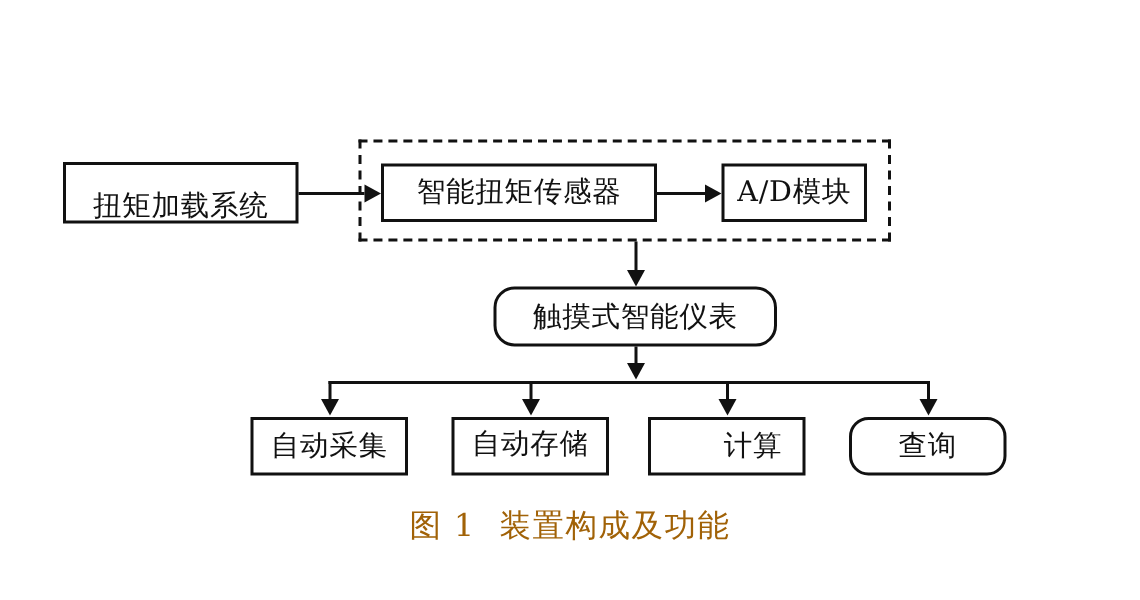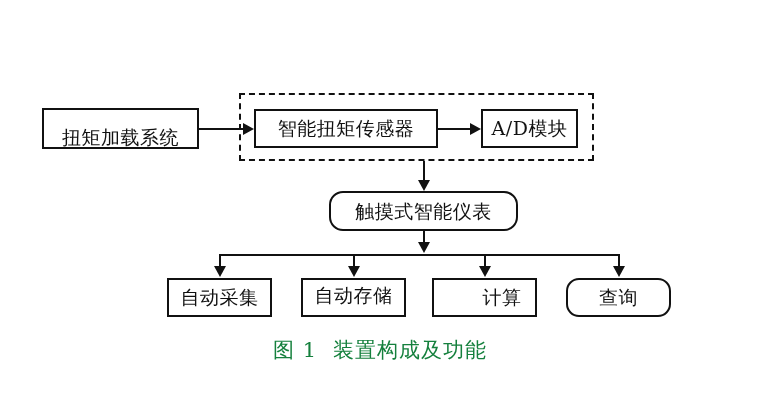--- a/index.html
+++ b/index.html
@@ -76,21 +76,21 @@
     border-right: 6px solid transparent;
     border-top: 11px solid #111111;
   }
   
   .caption {
     position: absolute;
     left: 0;
     right: 0;
     text-align: center;
     font-size: 21px;
-    color: #15803d;
+    color: #a16207;
     letter-spacing: 1px;
     font-family: "DejaVu Serif", "Liberation Serif", serif;
   }
   .caption .cap-num {
     margin-right: 16px;
   }
 </style>
 </head>
 <body>
 

